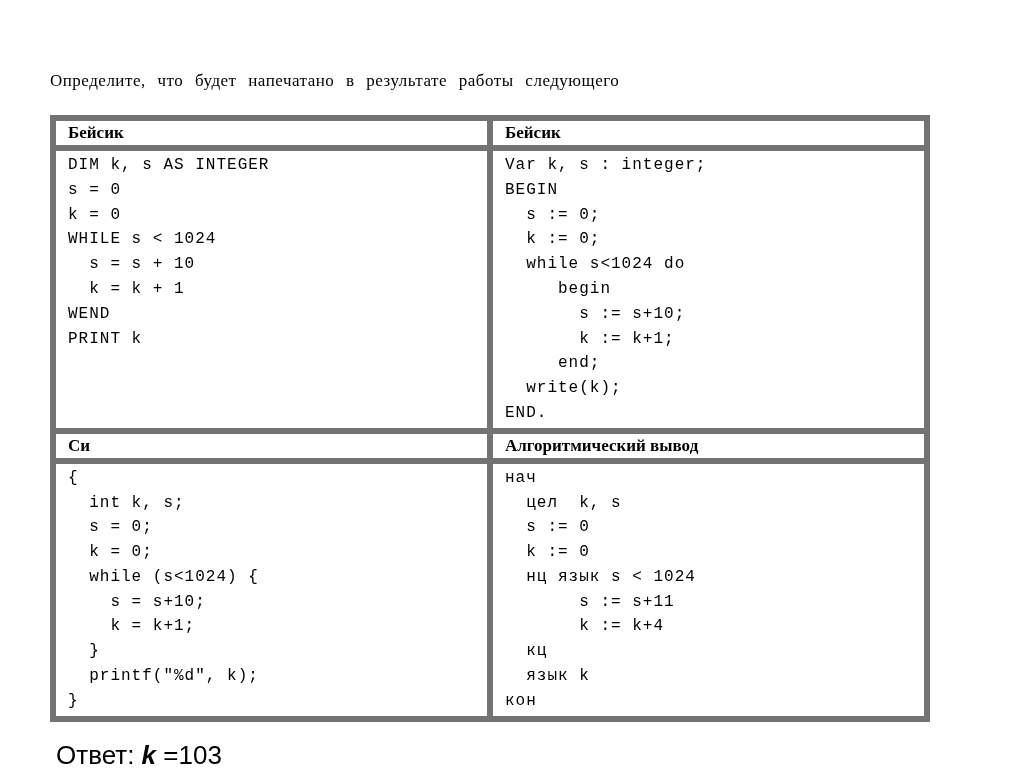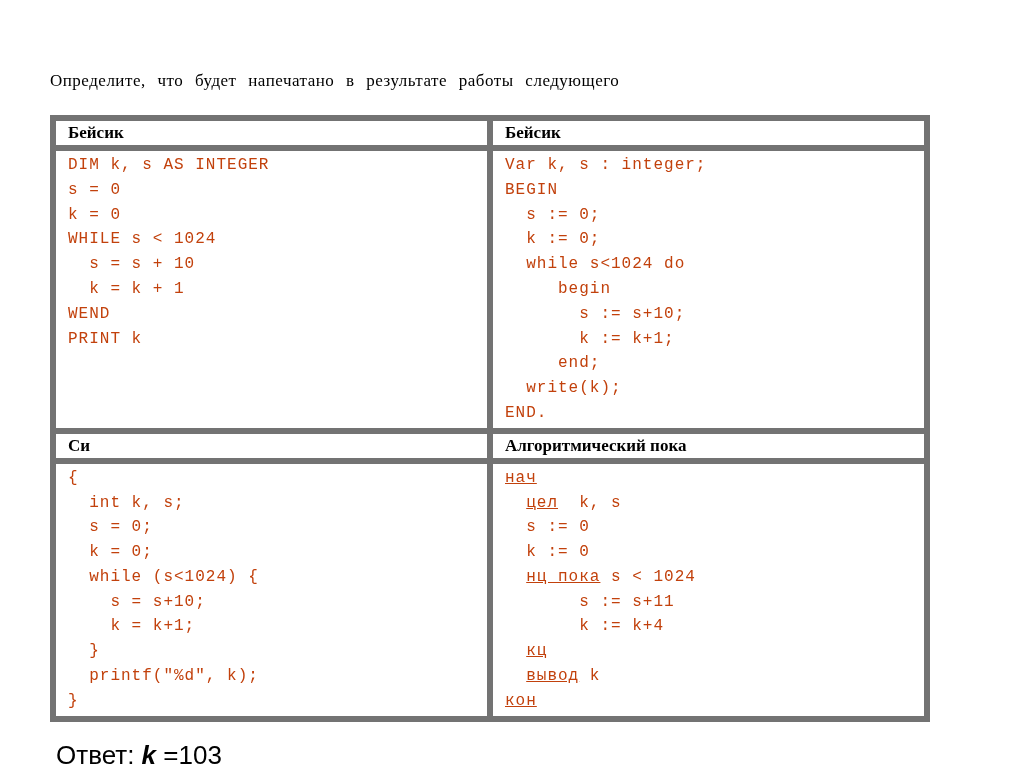--- a/index.html
+++ b/index.html
@@ -39,24 +39,23 @@
       font-weight: bold;
       text-align: left;
       background: #fff;
     }
     td.codecell {
       font-family: "Courier New", Courier, monospace;
       font-size: 16px;
       line-height: 1.55;
       white-space: pre;
       letter-spacing: 1px;
-      color: #c2410c;
+      color: #000000;
     }
     .u {
-      text-decoration: underline;
     }
     .answer {
       font-family: Liberation Sans, sans-serif;
       font-size: 26px;
       margin-top: 18px;
       margin-left: 6px;
     }
     .answer .k {
       font-style: italic;
       font-weight: bold;
@@ -91,42 +90,42 @@
   while s&lt;1024 do
      begin
        s := s+10;
        k := k+1;
      end;
   write(k);
 END.</td>
   </tr>
   <tr>
     <th>Си</th>
-    <th>Алгоритмический пока</th>
+    <th>Алгоритмический вывод</th>
   </tr>
   <tr>
     <td class="codecell">{
   int k, s;
   s = 0;
   k = 0;
   while (s&lt;1024) {
     s = s+10;
     k = k+1;
   }
   printf("%d", k);
 }</td>
     <td class="codecell"><span class="u">нач</span>
   <span class="u">цел</span><span>  k, s</span>
 <span>  s := 0</span>
 <span>  k := 0</span>
-  <span class="u">нц пока</span><span> s &lt; 1024</span>
+  <span class="u">нц язык</span><span> s &lt; 1024</span>
 <span>       s := s+11</span>
 <span>       k := k+4</span>
   <span class="u">кц</span>
-  <span class="u">вывод</span><span> k</span>
+  <span class="u">язык</span><span> k</span>
 <span class="u">кон</span></td>
   </tr>
 </tbody>
   </table>
 
 <div class="answer">
   <span>Ответ: </span><span class="k">k</span><span> =103</span>
 </div>
 
 </body></html>

